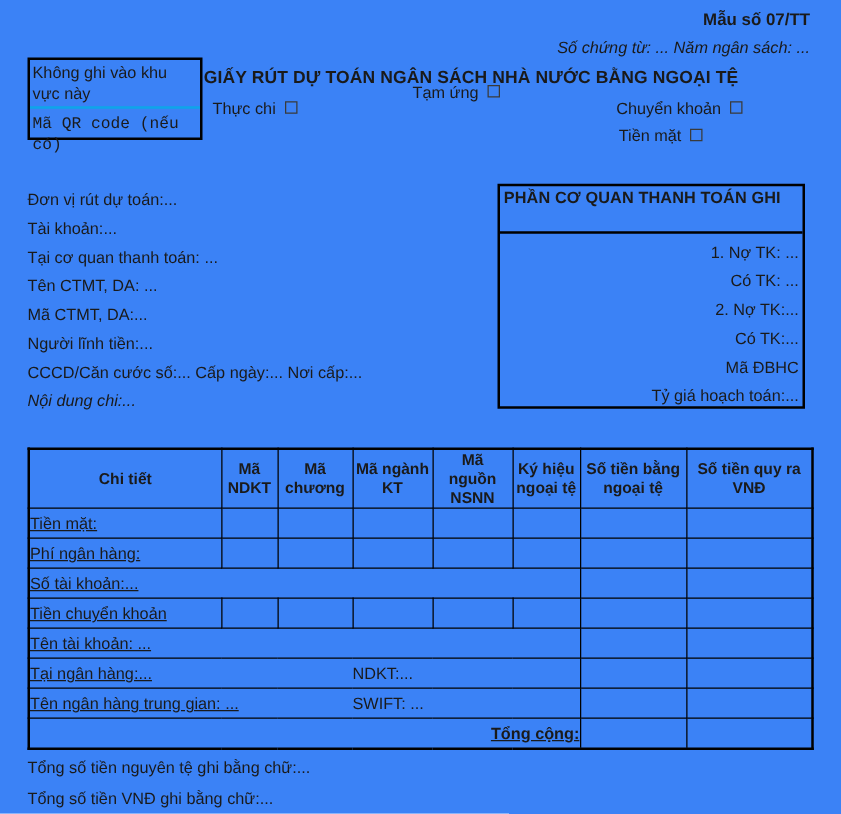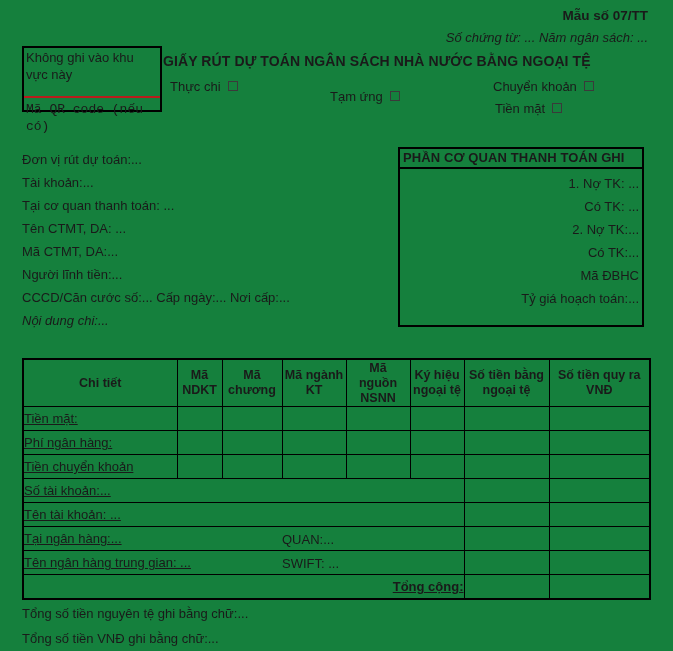--- a/index.html
+++ b/index.html
@@ -1,49 +1,49 @@
 <!DOCTYPE html>
 <html><head>
 <meta charset="utf-8">
 <style>
   html,body { margin:0; padding:0; background:#ffffff; }
   .page {
-    position:relative; width:673px; height:651px; background:#15803d;
+    position:relative; width:673px; height:651px; background:#3b82f6;
     font-family:"Liberation Sans", sans-serif; color:#1a1a1a; overflow:hidden;
   }
   .abs { position:absolute; }
 
   
   .form-number { top:8px; right:25px; font-size:13.5px; font-weight:bold; }
   .document-line { top:30px; right:25px; font-size:13px;font-style:italic; }
 
   .no-write-box {
     left:22px; top:46px; width:140px; height:66px;
     border:2px solid #000; box-sizing:border-box; font-size:13px; line-height:17px;
   }
-  .nwb-top { padding:1px 2px 13px 2px; border-bottom:2px solid #b91c1c; min-height:33px; }
+  .nwb-top { padding:1px 2px 2px 2px; border-bottom:2px solid #0ea5e9; min-height:33px; }
   .nwb-bottom { padding:3px 2px 2px 2px;font-family:Liberation Mono, monospace; }
 
   .form-title { left:163px; top:53px; width:470px; font-size:14px; font-weight:bold; letter-spacing:0.1px; }
 
   .cb { font-size:13px; white-space:nowrap; }
   .cb-box {
     display:inline-block; width:8px; height:8px; border:1px solid #3a3a3a;
     margin-left:7px; vertical-align:baseline;
   }
 
   
   .info-fields { left:22px; top:148px; width:370px; font-size:13px; line-height:23px; }
   .info-fields .italic { font-style:italic; }
 
   .payment-box {
     left:398px; top:147px; width:246px; height:180px;
     border:2px solid #000; box-sizing:border-box; font-size:13px;
   }
-  .pb-title { font-weight:bold; padding:1px 3px 2px 3px; border-bottom:2px solid #000; font-size:13px; letter-spacing:0.1px; }
+  .pb-title { font-weight:bold; padding:1px 3px 20px 3px; border-bottom:2px solid #000; font-size:13px; letter-spacing:0.1px; }
   .pb-lines { padding:3px 3px 0 3px; line-height:23px;text-align:right; }
 
   
   .grid-wrap { left:22px; top:358px; }
   table.grid { border-collapse:collapse; table-layout:fixed; width:627px; border:2px solid #000; }
   table.grid th, table.grid td { border:1px solid #000; padding:0; box-sizing:border-box; }
   table.grid th {
     font-size:12.5px; font-weight:bold; text-align:center; vertical-align:middle;
     height:47px; line-height:1.18; padding:1px 2px;
   }
@@ -68,21 +68,21 @@
   <div class="abs no-write-box">
     <div class="nwb-top">Không ghi vào khu vực này</div>
     <div class="nwb-bottom">Mã QR code (nếu có)</div>
   </div>
 
   <div class="abs form-title">GIẤY RÚT DỰ TOÁN NGÂN SÁCH NHÀ NƯỚC BẰNG NGOẠI TỆ</div>
 
   <div class="abs cb" style="left:170px;top:79px">
     <span>Thực chi</span><span class="cb-box"></span>
   </div>
-  <div class="abs cb" style="left:330px;top:89px">
+  <div class="abs cb" style="left:330px;top:66px">
     <span>Tạm ứng</span><span class="cb-box"></span>
   </div>
   <div class="abs cb" style="left:493px;top:79px">
     <span>Chuyển khoản</span><span class="cb-box"></span>
   </div>
   <div class="abs cb" style="left:495px;top:101px">
     <span>Tiền mặt</span><span class="cb-box"></span>
   </div>
 
   <div class="abs info-fields">
@@ -147,46 +147,46 @@
           <td class="label">Phí ngân hàng:</td>
           <td></td>
             <td></td>
           <td></td>
             <td></td>
           <td></td>
             <td></td>
           <td></td>
         </tr>
         <tr>
+          <td class="label spanrow" colspan="6">
+            <span>Số tài khoản:...</span><span class="swift"></span>
+          </td>
+          <td></td>
+            <td></td>
+        </tr>
+        <tr>
           <td class="label">Tiền chuyển khoản</td>
           <td></td>
             <td></td>
           <td></td>
             <td></td>
           <td></td>
             <td></td>
           <td></td>
         </tr>
         <tr>
           <td class="label spanrow" colspan="6">
-            <span>Số tài khoản:...</span><span class="swift"></span>
-          </td>
-          <td></td>
-            <td></td>
-        </tr>
-        <tr>
-          <td class="label spanrow" colspan="6">
             <span>Tên tài khoản: ...</span><span class="swift"></span>
           </td>
           <td></td>
             <td></td>
         </tr>
         <tr>
           <td class="label spanrow" colspan="6">
-            <span>Tại ngân hàng:...</span><span class="swift">QUAN:...</span>
+            <span>Tại ngân hàng:...</span><span class="swift">NDKT:...</span>
           </td>
           <td></td>
             <td></td>
         </tr>
         <tr>
           <td class="label spanrow" colspan="6">
             <span>Tên ngân hàng trung gian: ...</span><span class="swift">SWIFT: ...</span>
           </td>
           <td></td>
             <td></td>

